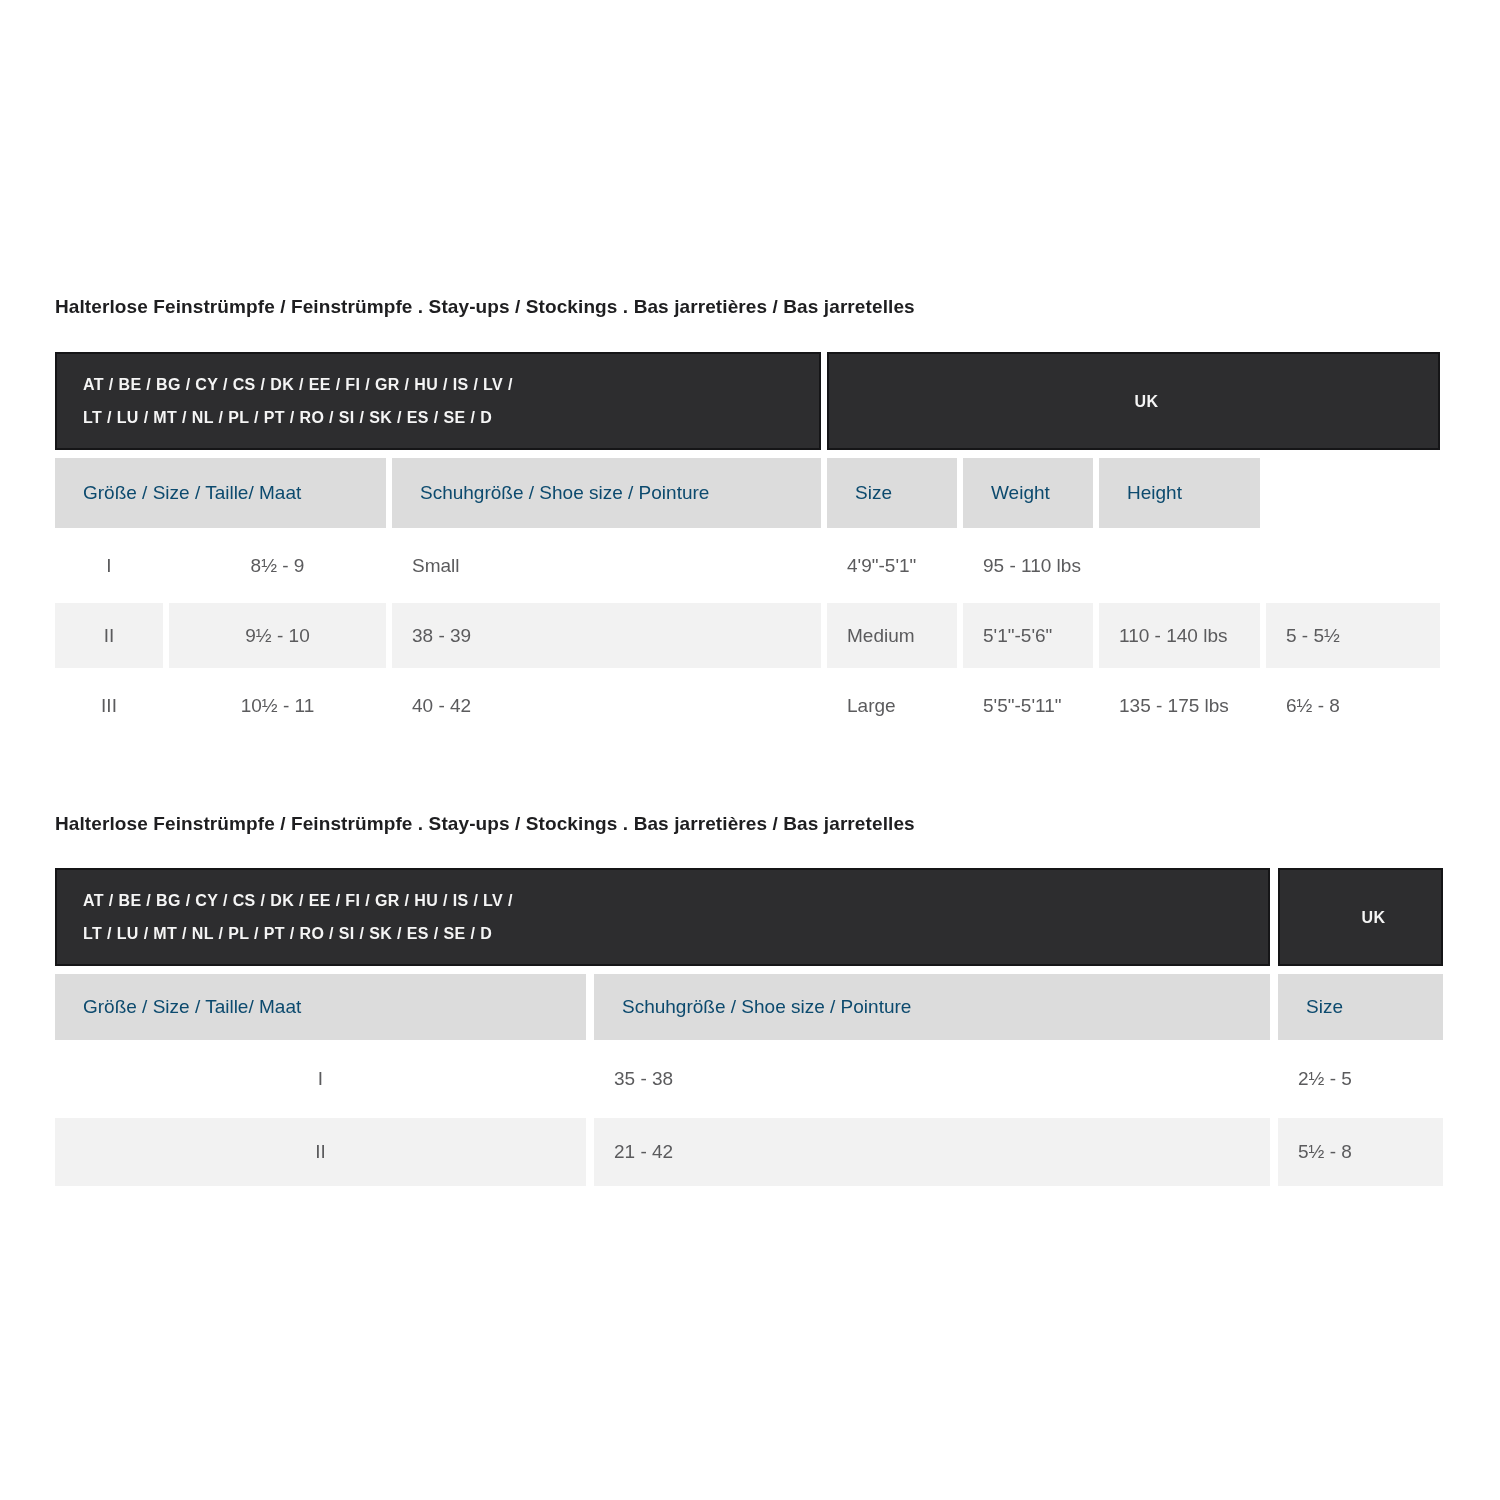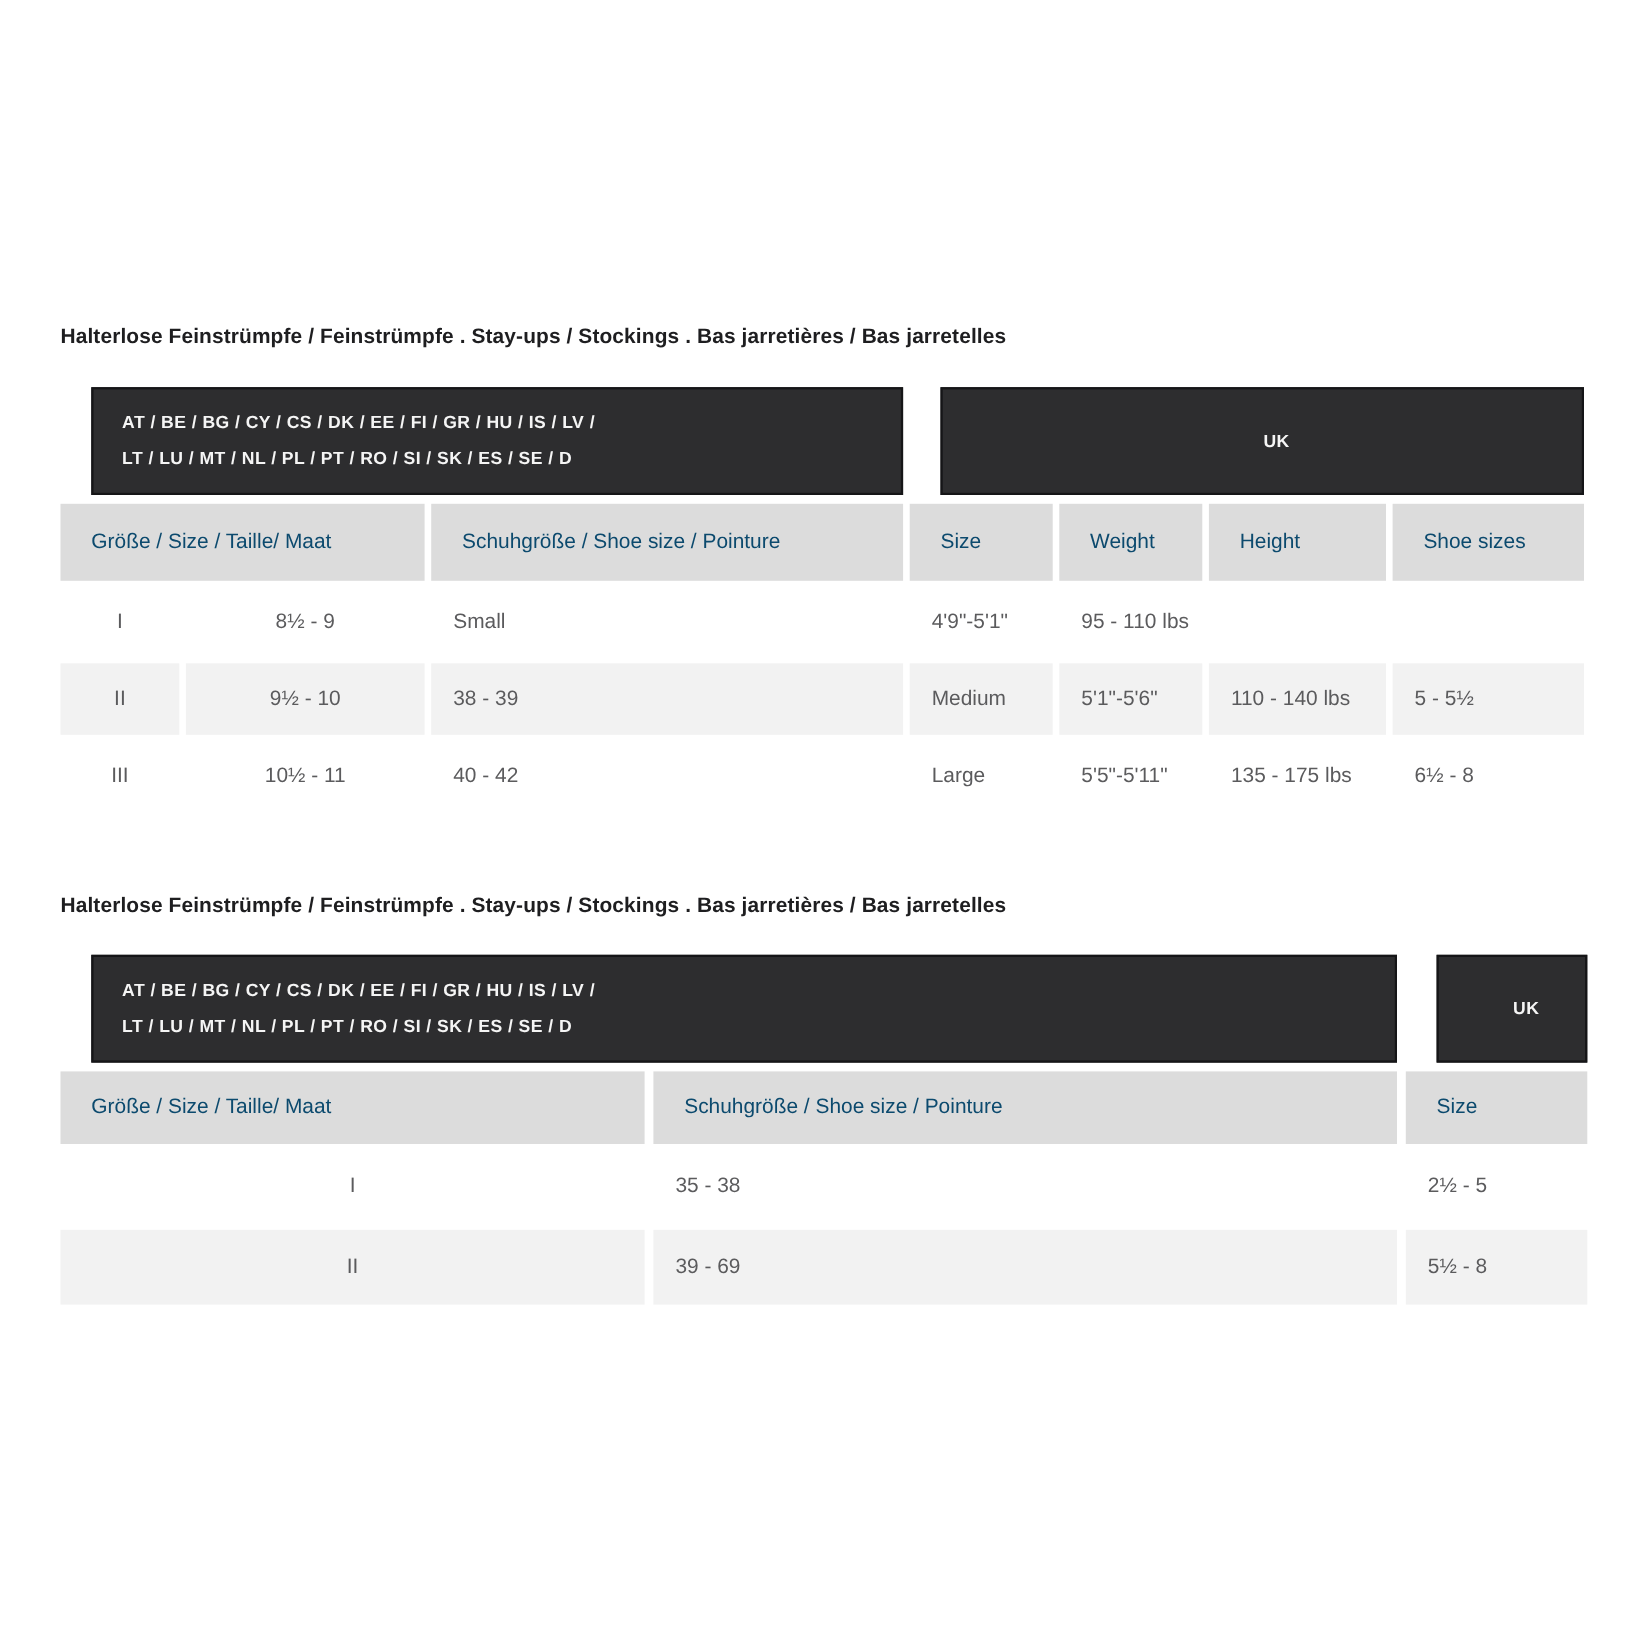--- a/index.html
+++ b/index.html
@@ -20,21 +20,21 @@
   
   .grid-a{display:grid;grid-template-columns:108px 217px 429px 130px 130px 161px 174px;column-gap:6px;}
   .grid-b{display:grid;grid-template-columns:531px 676px 165px;column-gap:8px;}
 
   
   .dark-row{margin-bottom:8px;}
   .dark-cell{
     background:#2d2d2f;border:2px solid #151517;box-sizing:border-box;height:98px;
     display:flex;flex-direction:column;justify-content:center;
     color:#f5f5f5;font-weight:bold;font-size:16px;line-height:33px;
-    padding-left:26px;letter-spacing:0.4px;margin-left:28px;
+    padding-left:26px;letter-spacing:0.4px;
   }
   .dark-cell.single{flex-direction:row;align-items:center;}
   .span-a-left{grid-column:1 / span 3;}
   .span-a-right{grid-column:4 / span 4;}
   .span-b-left{grid-column:1 / span 2;}
   .span-2{grid-column:1 / span 2;}
 
   
   .hrow{margin-bottom:5px;}
   .trow{margin-bottom:5px;}
@@ -67,21 +67,20 @@
         <span>UK</span>
       </div>
     </div>
 
     <div class="grid-a hrow">
       <div class="cell span-2">Größe / Size / Taille/ Maat</div>
       <div class="cell">Schuhgröße / Shoe size / Pointure</div>
       <div class="cell">Size</div>
       <div class="cell">Weight</div>
       <div class="cell">Height</div>
-      <div class="cell">Shoe sizes</div>
     </div>
 
     <div class="grid-a trow">
       <div class="cell center">I</div>
       <div class="cell center">8½ - 9</div>
       <div class="cell left">Small</div>
       <div class="cell left">4'9"-5'1"</div>
       <div class="cell left">95 - 110 lbs</div>
     </div>
 
@@ -126,18 +125,18 @@
     </div>
 
     <div class="grid-b trow">
       <div class="cell center">I</div>
       <div class="cell left">35 - 38</div>
       <div class="cell left">2½ - 5</div>
     </div>
 
     <div class="grid-b trow alt">
       <div class="cell center">II</div>
-      <div class="cell left">39 - 69</div>
+      <div class="cell left">21 - 42</div>
       <div class="cell left">5½ - 8</div>
     </div>
   </section>
 
 </div>
 
 </body></html>

